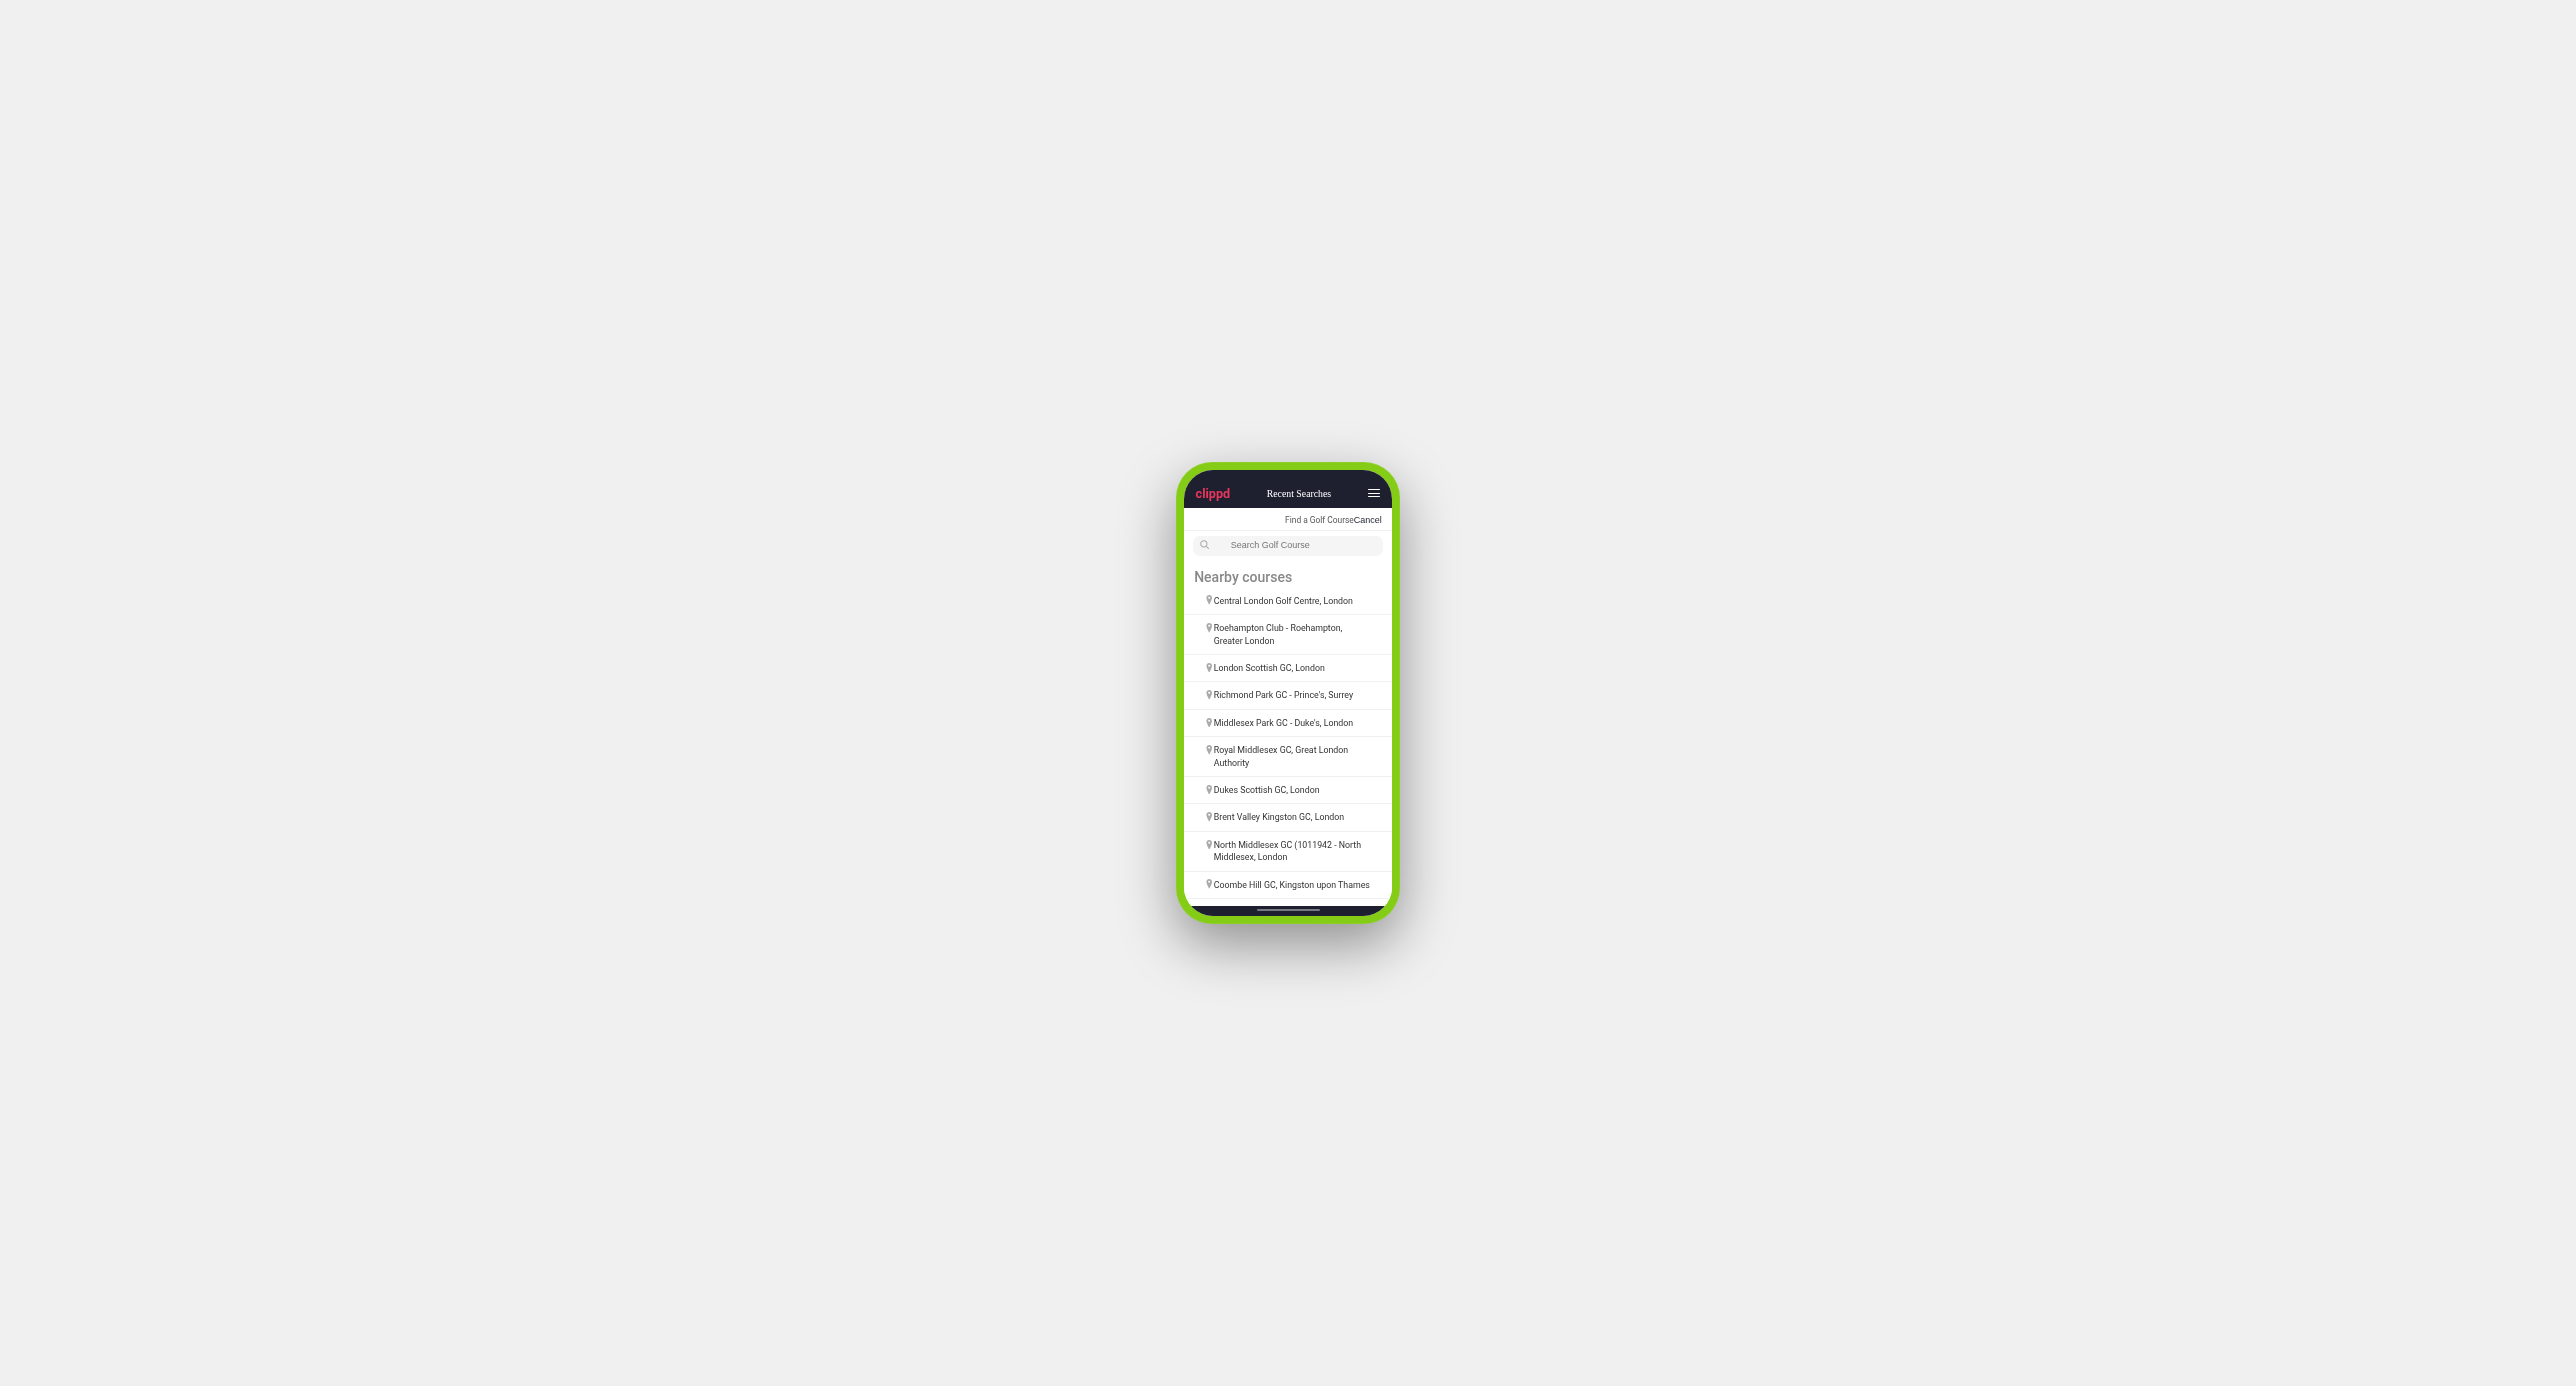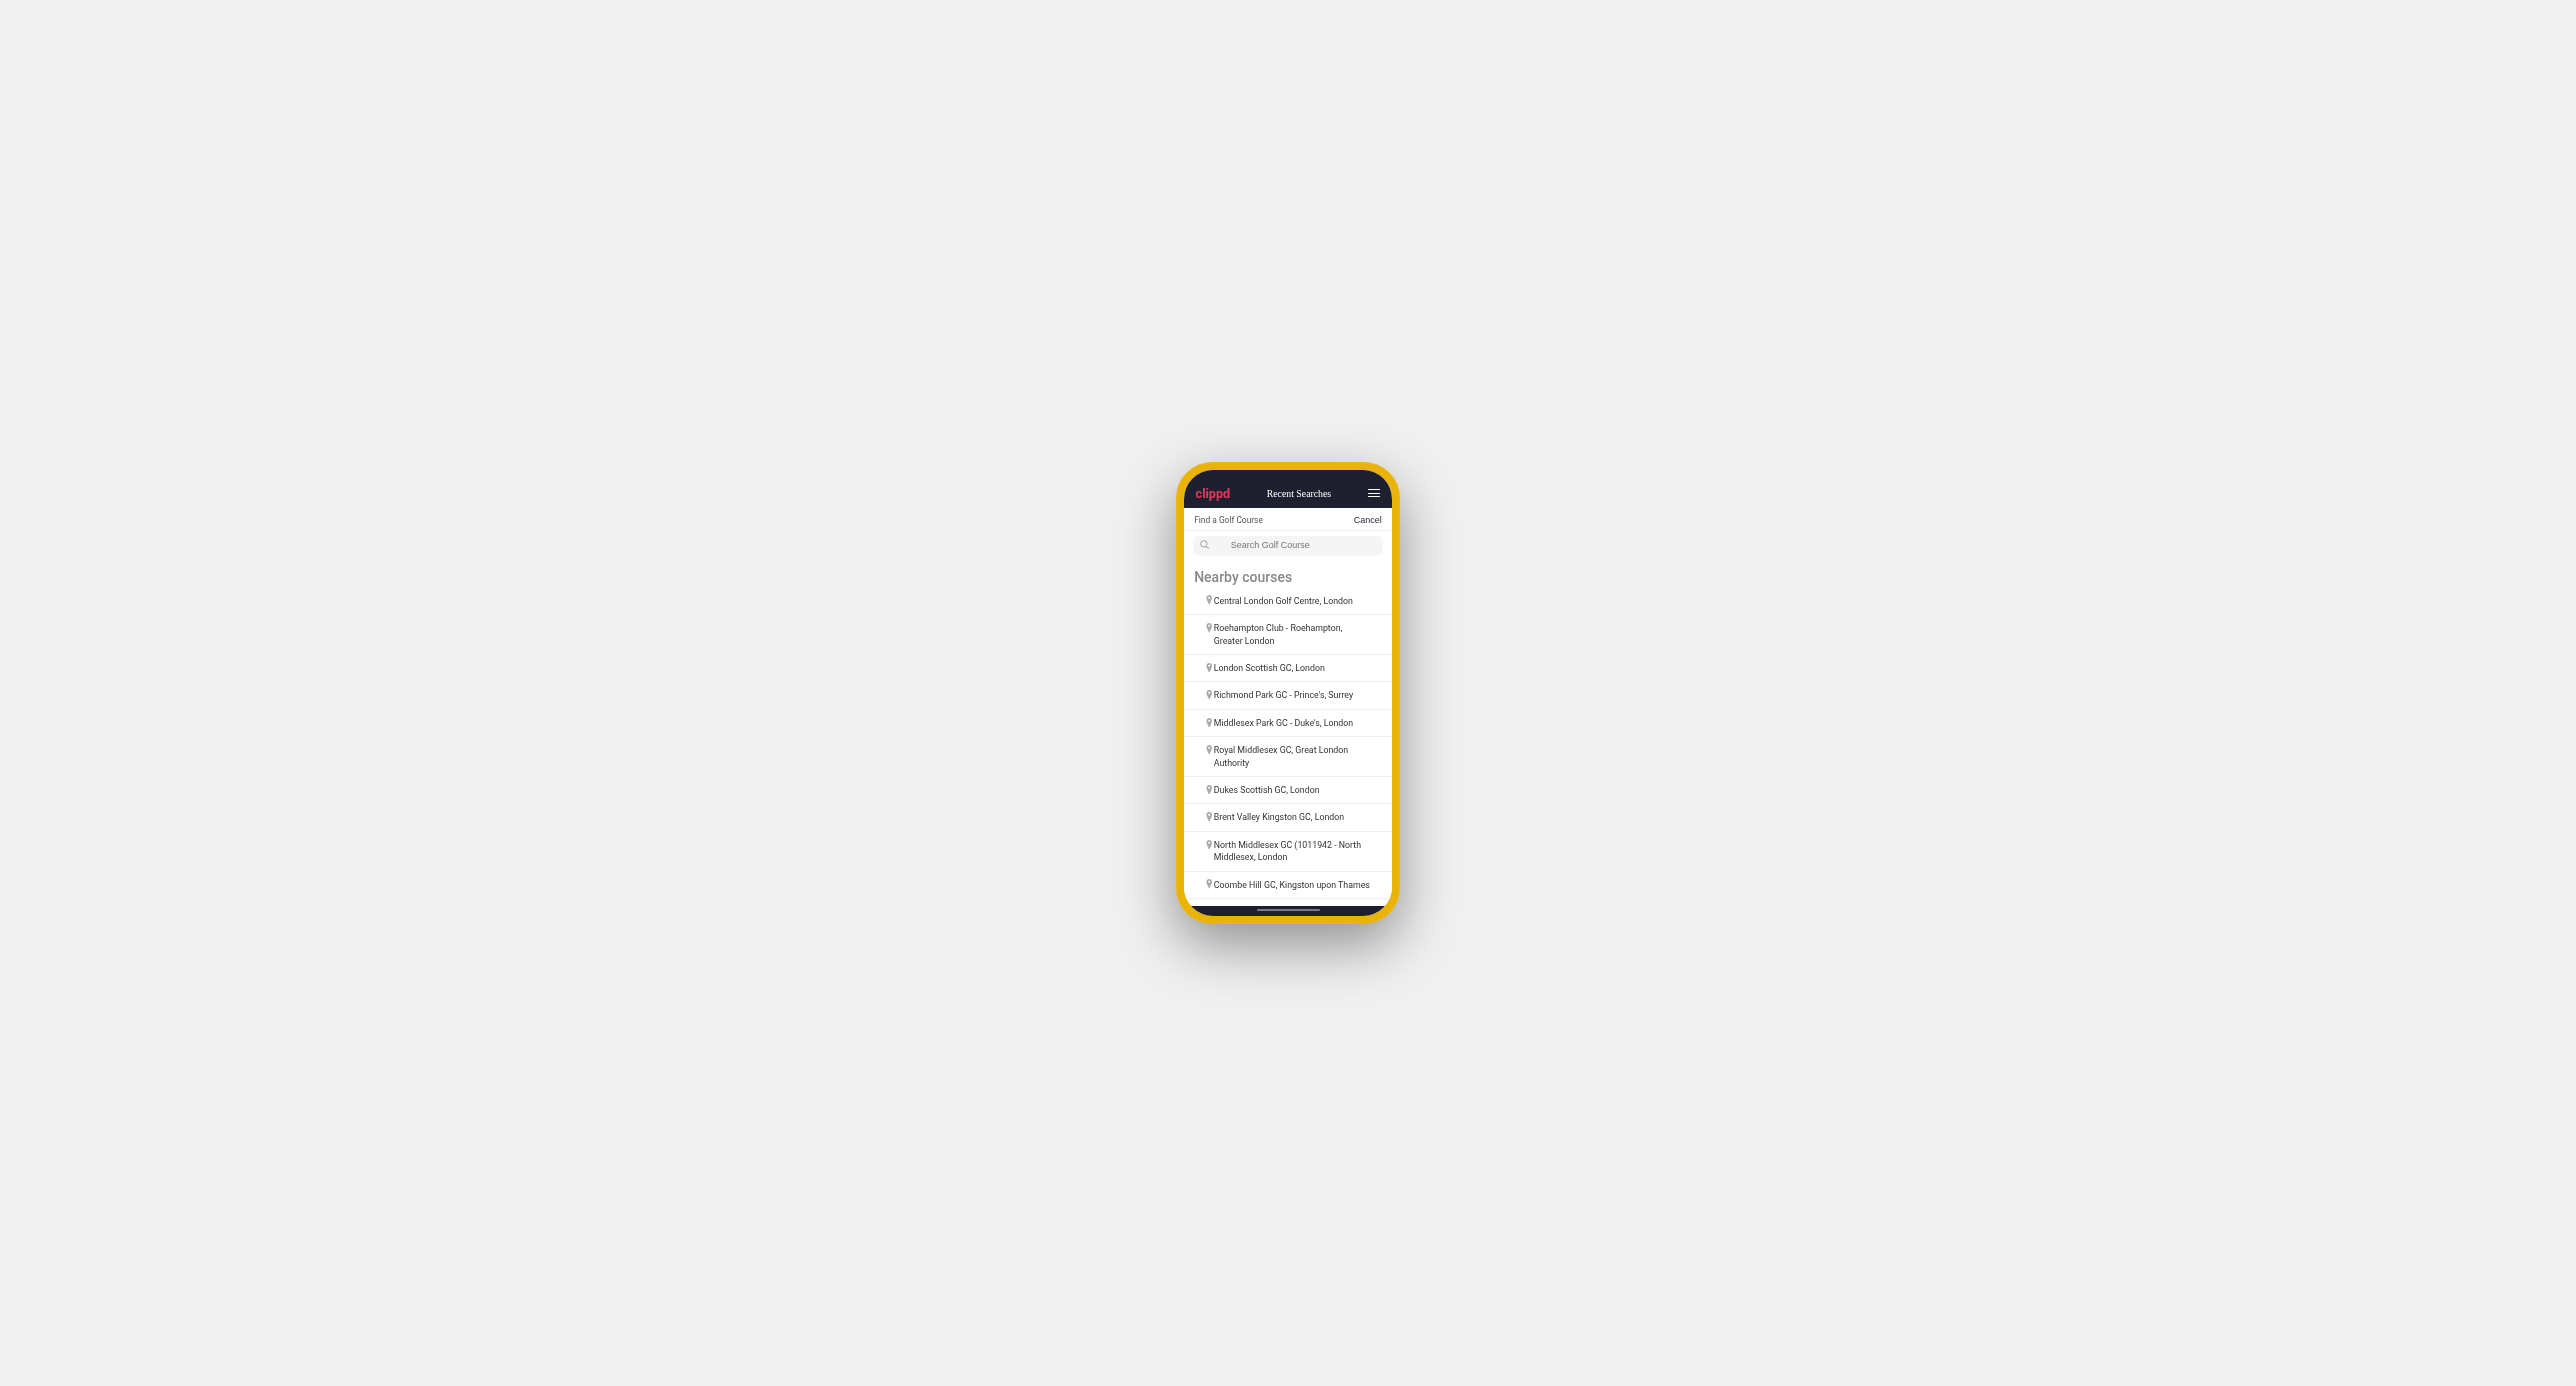--- a/index.html
+++ b/index.html
@@ -13,21 +13,21 @@
       display: flex;
       justify-content: center;
       align-items: center;
       min-height: 100vh;
       font-family: -apple-system, BlinkMacSystemFont, 'Segoe UI', Roboto, sans-serif;
     }
 
     .phone-outer {
       width: 224px;
       height: 462px;
-      background: #eab308;
+      background: #84cc16;
       border-radius: 36px;
       padding: 8.4px;
       box-shadow: 0 21px 56px rgba(0,0,0,0.4), inset 0 0 0 0.7px rgba(255,255,255,0.1);
       position: relative;
       display: flex;
       flex-direction: column;
     }
 
     .phone-inner {
       flex: 1;
@@ -80,21 +80,21 @@
       height: 1.4px;
       background: #ffffff;
       border-radius: 0.7px;
     }
 
     
     .search-header {
       background: #ffffff;
       display: flex;
       align-items: center;
-      justify-content: space-between;
+      justify-content: flex-end;
       padding: 7px 9.8px 5.6px;
       border-bottom: 0.7px solid #f0f0f0;
     }
 
     .find-label {
       font-size: 8.4px;
       color: #555;
     }
 
     .cancel-btn {

